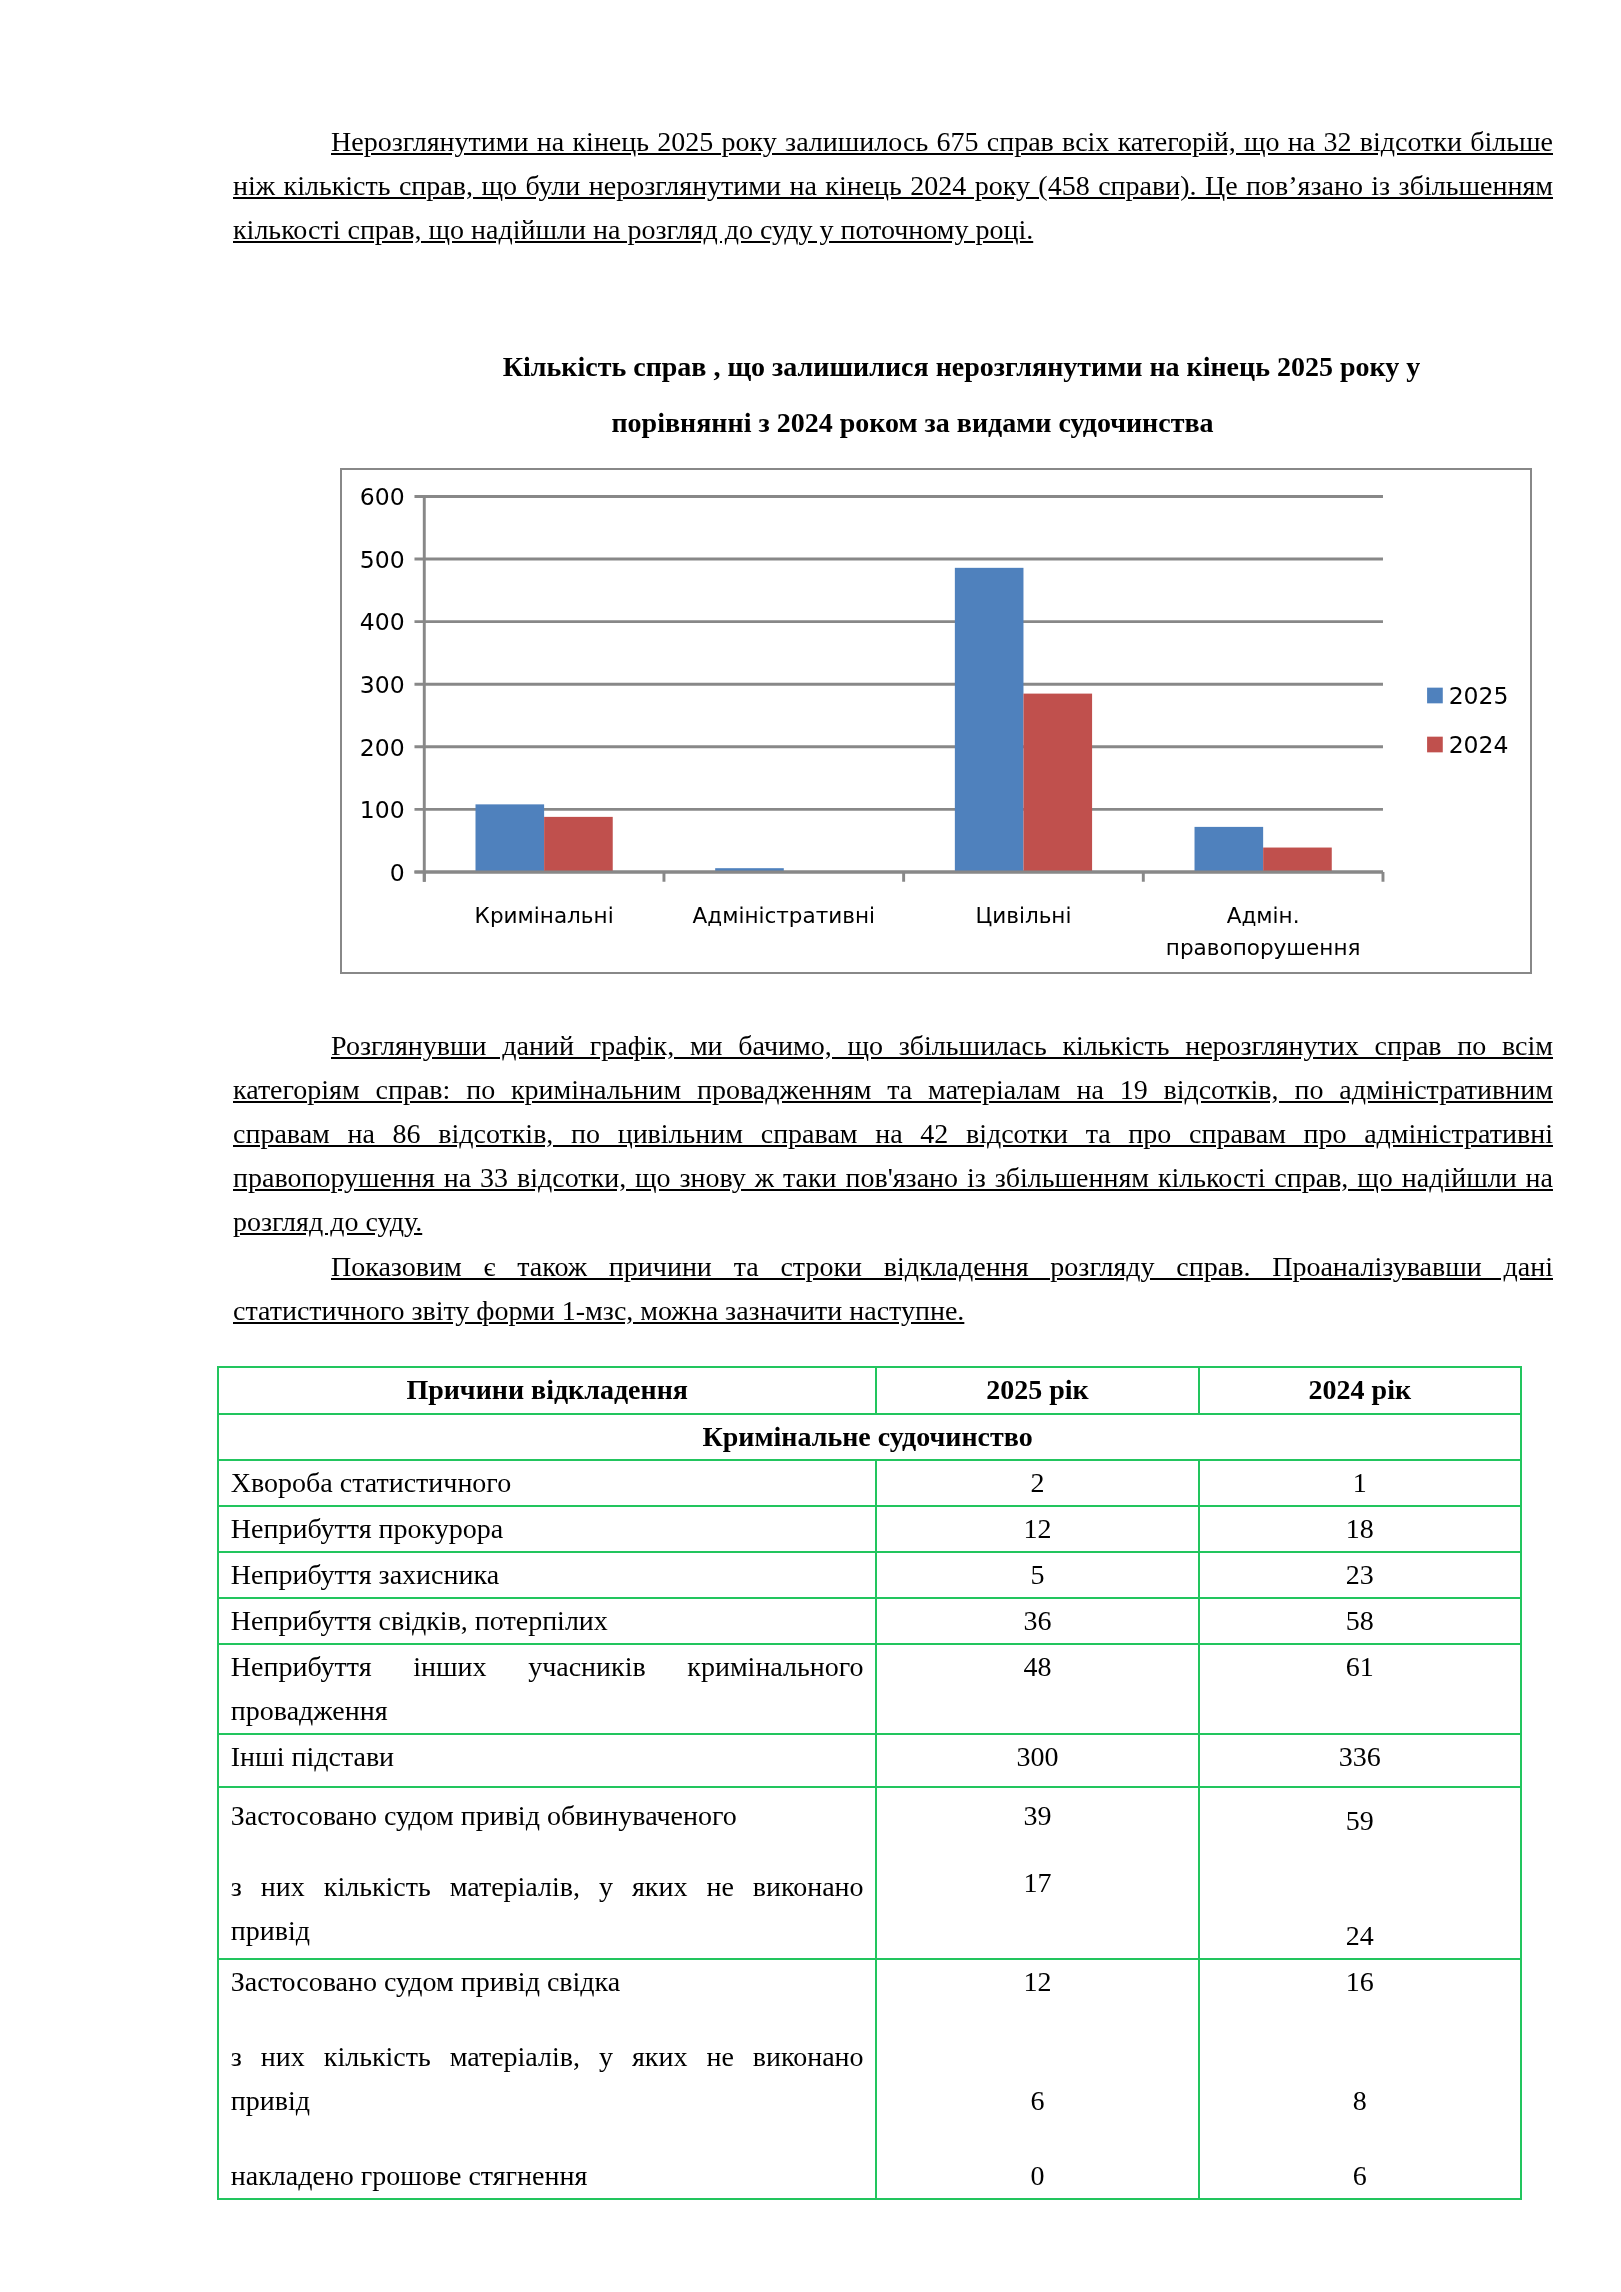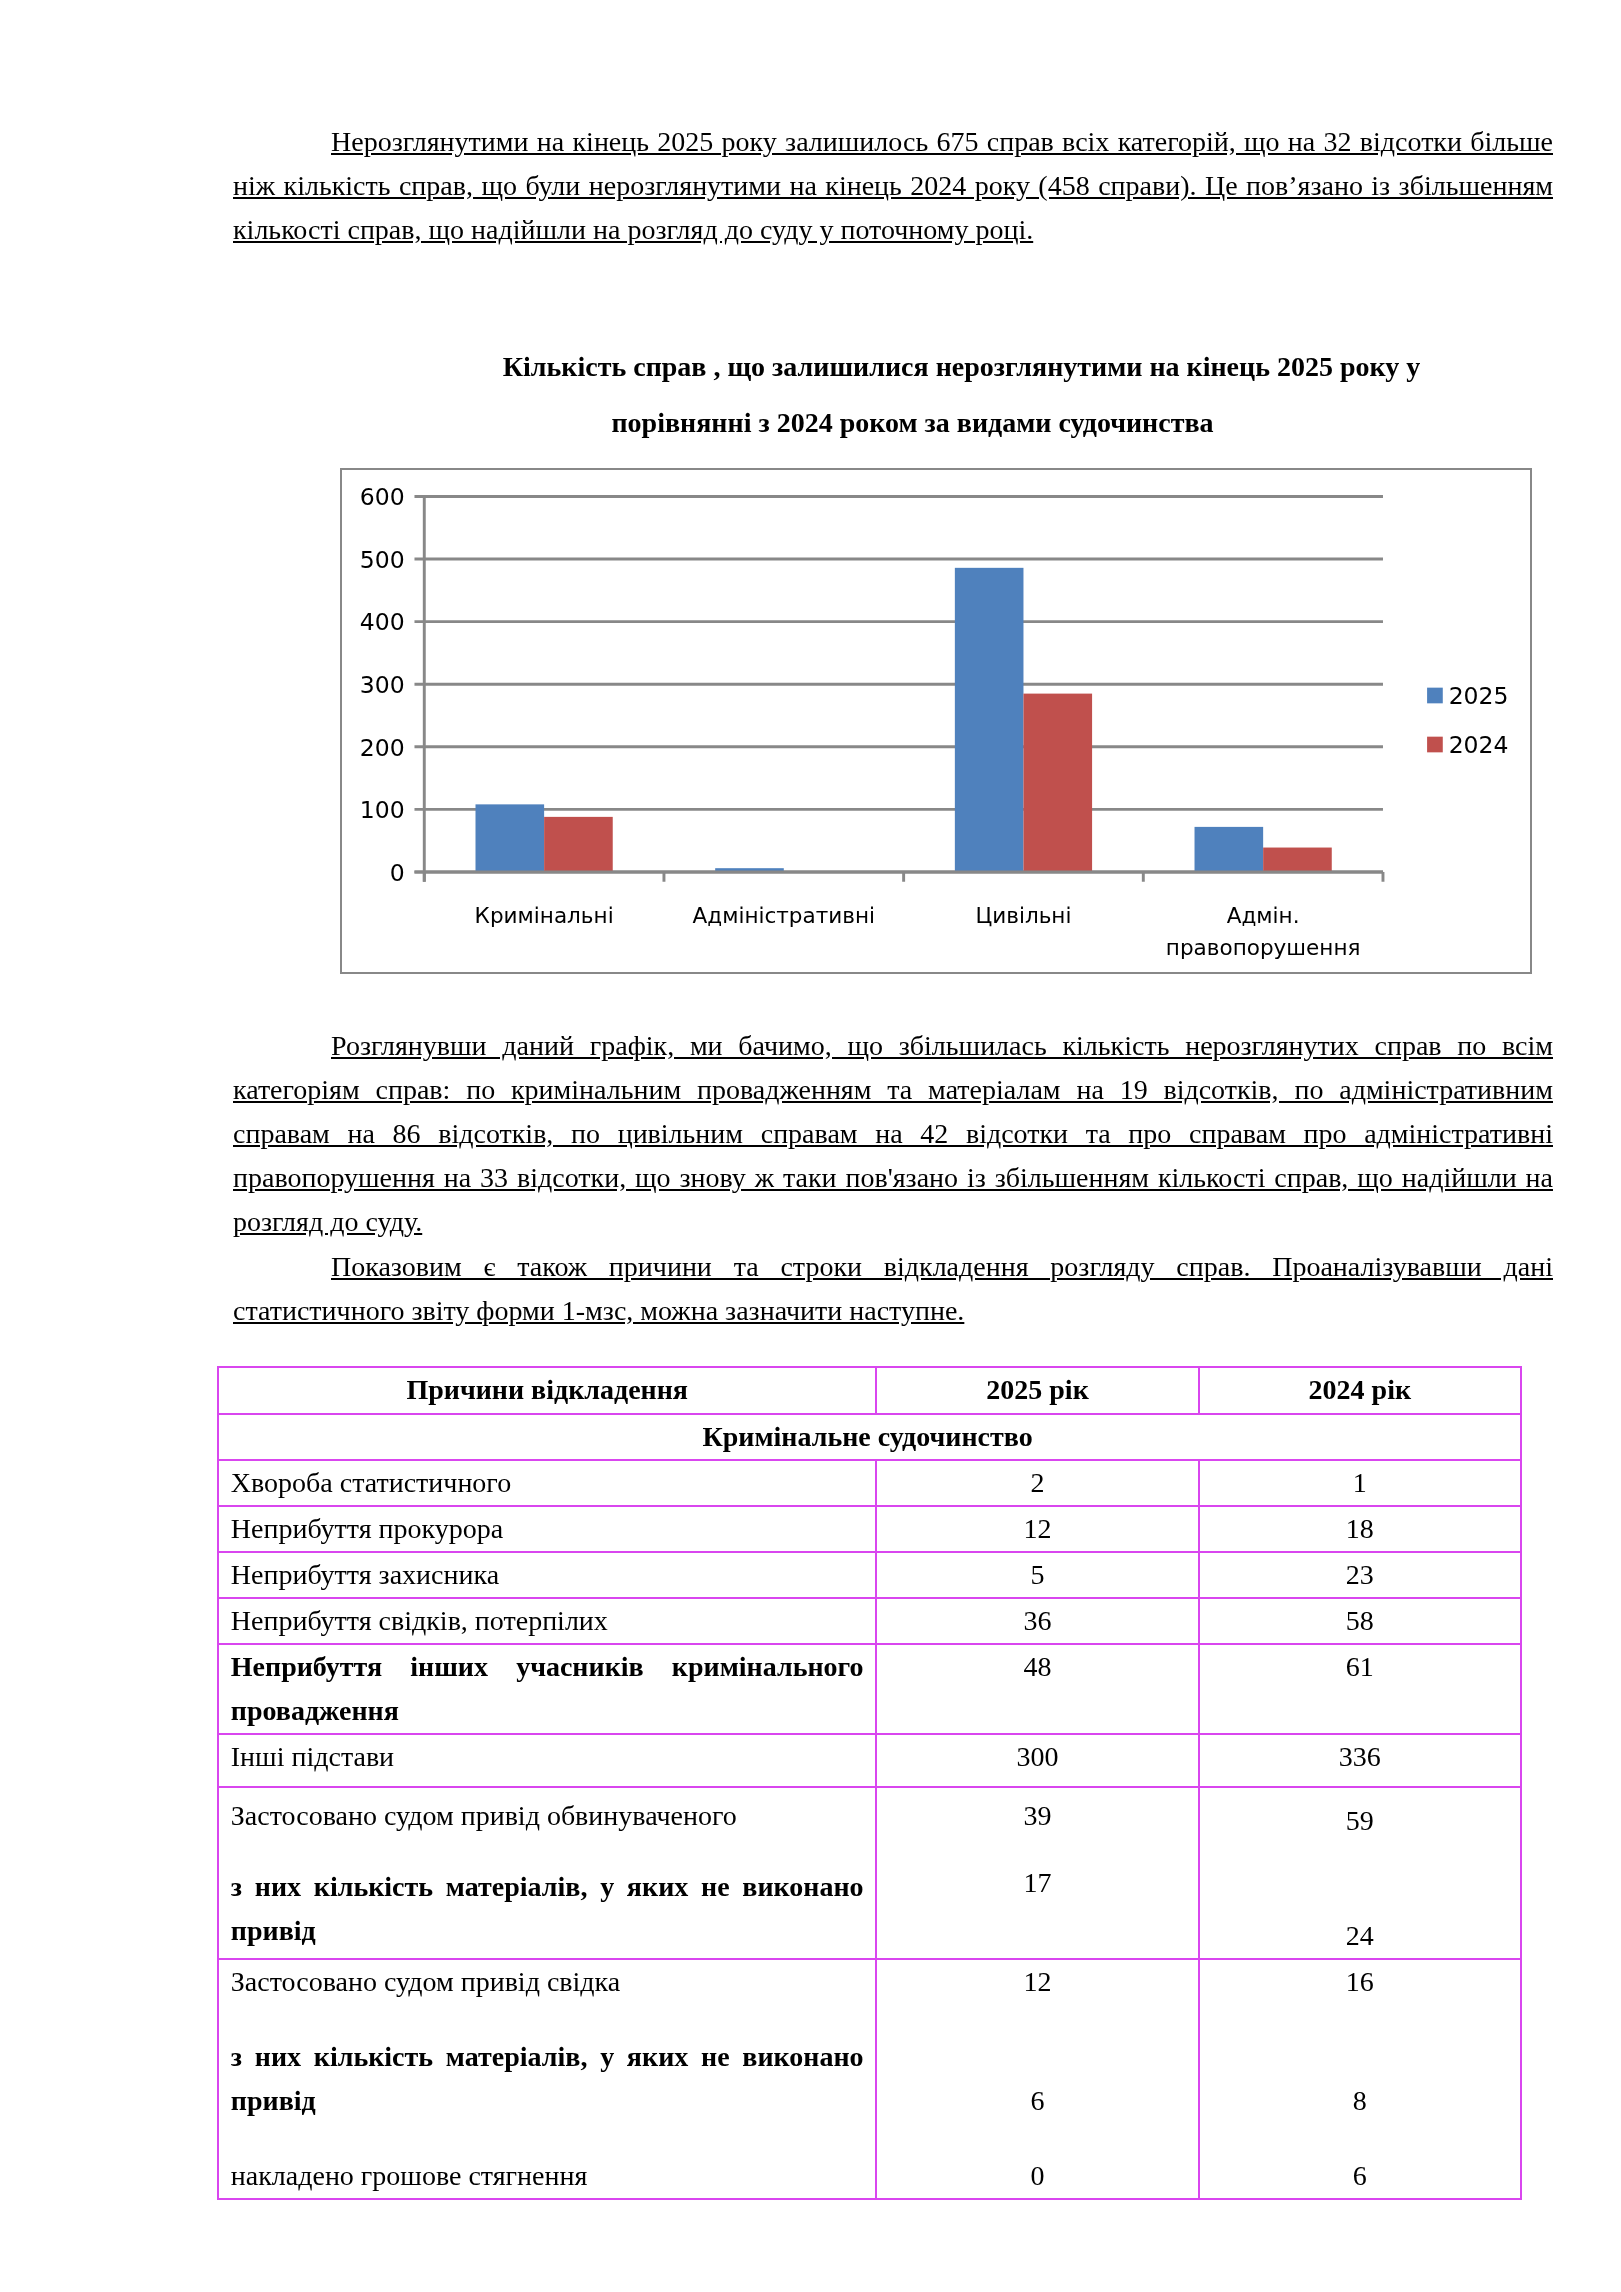--- a/index.html
+++ b/index.html
@@ -14,28 +14,28 @@
   .chart-title .l1 { padding-left: 137px; }
   .chart-title .l2 { padding-left: 39px; }
   #chart { position: absolute; left: 340px; top: 468px; width: 1192px; height: 506px;
            border: 2.9px solid #888888; box-sizing: border-box; background: #fff; }
   #chart svg { position: absolute; left: -2.9px; top: -2.9px; }
   .svgtext { font-family: "DejaVu Sans", "Liberation Sans", sans-serif; }
   #p2 { top: 1024px; }
   #p3 { top: 1245px; }
   table.reasons { position: absolute; left: 217px; top: 1366px; width: 1305px;
                   border-collapse: collapse; font-size: 28px; line-height: 44px; }
-  table.reasons td, table.reasons th { border: 2px solid #d946ef; padding: 0 11.8px; vertical-align: top; }
+  table.reasons td, table.reasons th { border: 2px solid #22c55e; padding: 0 11.8px; vertical-align: top; }
   table.reasons th { font-weight: bold; text-align: center; height: 45px; }
   table.reasons td.num { text-align: center; }
   table.reasons td.section { text-align: center; font-weight: bold; padding-left: 8px; }
   .col1 { width: 648px; }
   .col2 { width: 305px; }
   .col3 { width: 305px; }
-  .just { text-align: justify; text-align-last: left; font-weight: bold; }
+  .just { text-align: justify; text-align-last: left; }
   .gap { display: block; height: 27.4px; }
   .gap2 { display: block; height: 31px; }
 </style>
 </head>
 <body>
 
 <p id="p1" class="para">Нерозглянутими на кінець 2025 року залишилось 675 справ  всіх категорій, що на 32 відсотки більше ніж кількість справ, що були нерозглянутими на кінець 2024 року (458 справи). Це пов’язано із збільшенням кількості справ, що надійшли на розгляд до суду у поточному році.</p>
 
 <div class="chart-title">
   <span class="l1">Кількість справ , що залишилися нерозглянутими на кінець 2025 року у</span>

